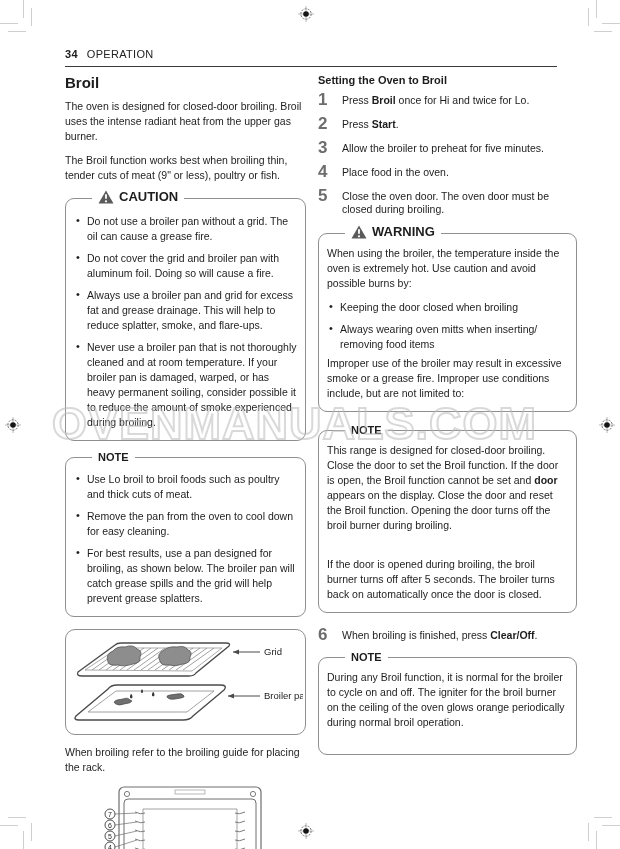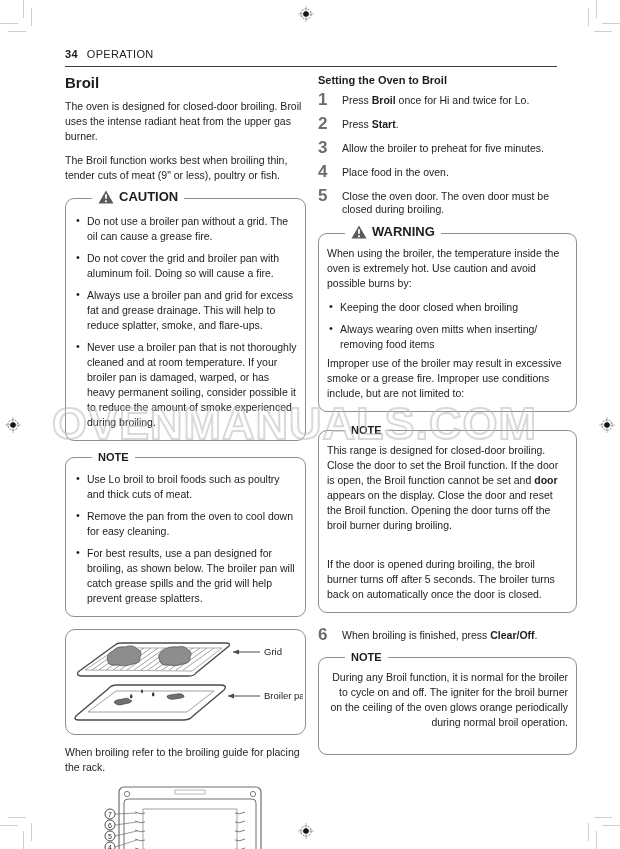--- a/index.html
+++ b/index.html
@@ -332,18 +332,18 @@
 
     <div class="step" style="margin-top:14px;">
       <div class="step-num">6</div>
       <div class="step-text"><span>When broiling is finished, press </span><b>Clear/Off</b><span>.</span></div>
     </div>
 
     <div class="rbox" style="margin-top:15px; padding-top:12px;">
       <div class="rbox-title small">
         <span>NOTE</span>
       </div>
-      <p class="body" style="margin-bottom:16px;text-align:right;">During any Broil function, it is normal for the broiler to cycle on and off. The igniter for the broil burner on the ceiling of the oven glows orange periodically during normal broil operation.</p>
+      <p class="body" style="margin-bottom:16px;">During any Broil function, it is normal for the broiler to cycle on and off. The igniter for the broil burner on the ceiling of the oven glows orange periodically during normal broil operation.</p>
     </div>
   </div>
 
   <div class="watermark">OVENMANUALS.COM</div>
 </div>
 
 </body></html>

